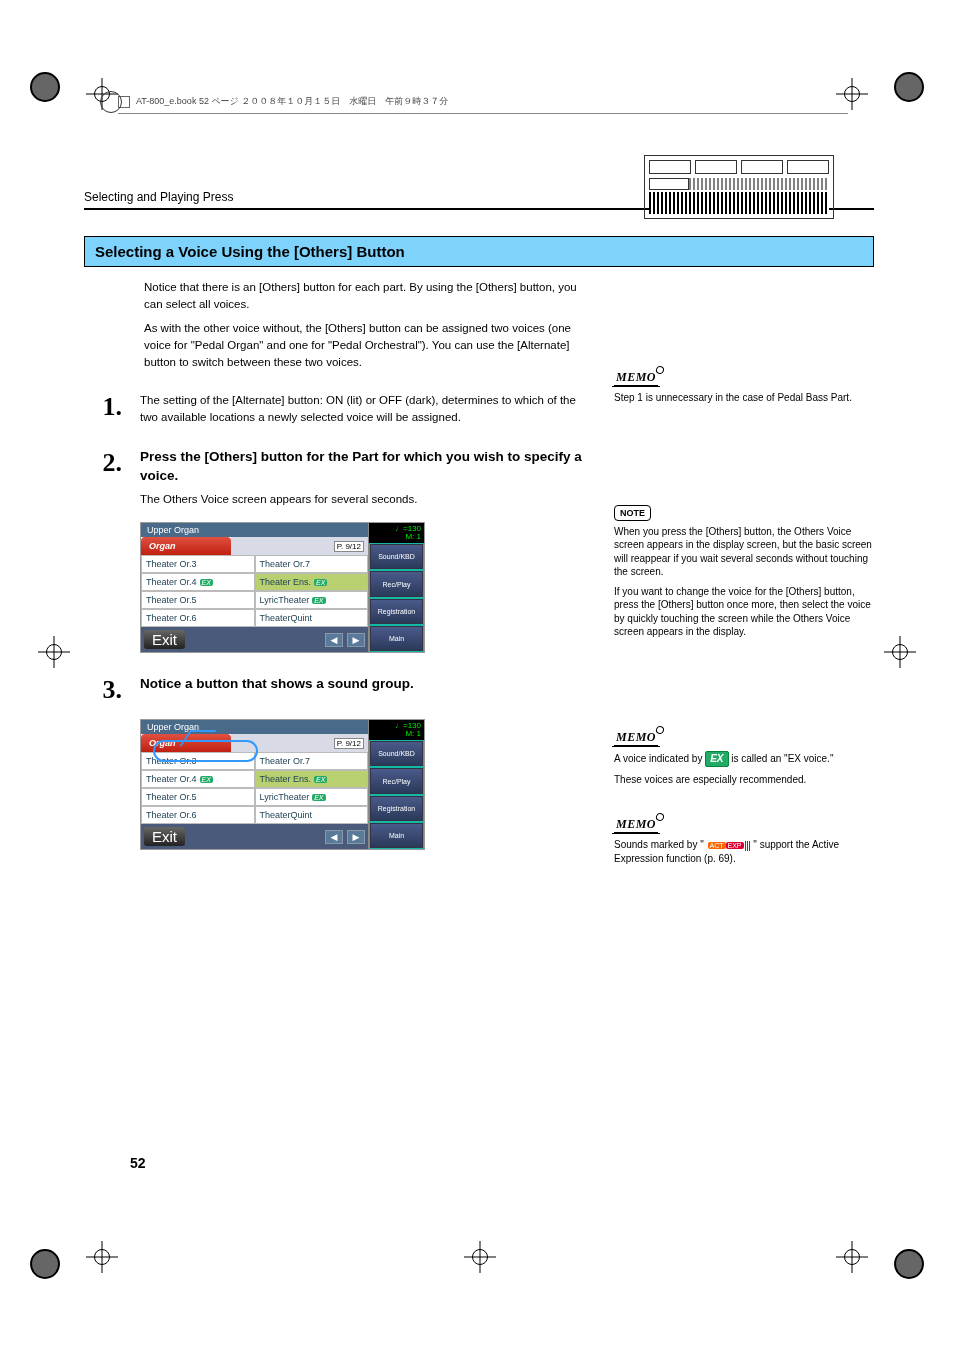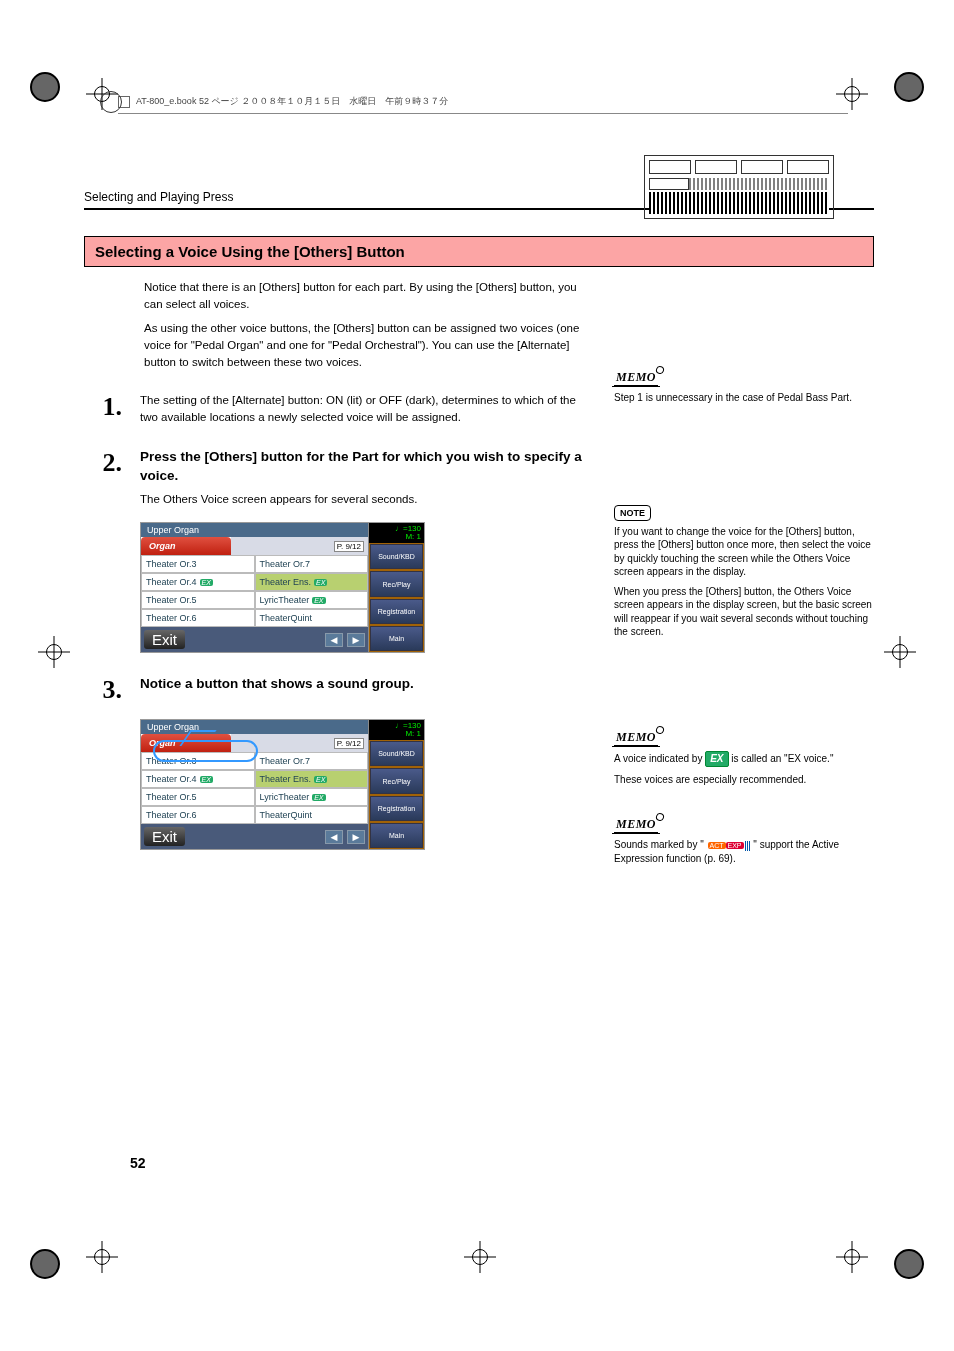--- a/index.html
+++ b/index.html
@@ -92,21 +92,21 @@
   .header-bar {
     display: flex; justify-content: flex-start;
     border-bottom: 2px solid #000;
     padding-bottom: 4px;
     margin-top: 110px;
     margin-bottom: 26px;
   }
   .header-bar .title { font-size: 12px; }
 
   .section-title {
-    background: #fca5a5;
+    background: #7dd3fc;
     border: 1px solid #000;
     padding: 6px 10px;
     font-weight: bold;
     font-size: 15px;
     margin-bottom: 12px;
   }
 
   .columns {
     display: flex;
     gap: 30px;
@@ -159,21 +159,21 @@
   .screenshot .cell.sel { background:#b8d070;align-items:center; }
   .screenshot .ex { background:#2a6; color:#fff; font-size:7px; padding:0 2px; border-radius:2px; font-style:italic; }
   .screenshot .footer { display:flex; background:#495a7a; padding:3px; gap:4px; align-items:center; }
   .screenshot .exit { background:linear-gradient(#666,#222); color:#fff; padding:1px 8px; border-radius:3px; font-size:15px; }
   .screenshot .arrow { background:#5a7a9a; color:#fff; width:18px; height:14px; display:flex; align-items:center; justify-content:center; border:1px solid #89a; }
 
   .screenshot .right {
     flex: 0 0 56px;
     display:flex; flex-direction:column;
     border-left:1px solid #8a8a8a;
-    background:#a16207;
+    background:#14b8a6;
   }
   .screenshot .tempo { background:#000; color:#0e0; font-size:8px; text-align:right; padding:2px 3px; line-height:1; }
   .screenshot .rbtn { flex:1; border:1px solid #334; margin:1px; background:linear-gradient(#4a5a8a,#2a3a5a); color:#fff; font-size:7px; display:flex; align-items:center; justify-content:center; text-align:center; padding:1px; }
 
   .screenshot.with-callout { position: relative; }
   .callout {
     position:absolute;
     left: 12px; top: 20px;
     width: 105px; height: 22px;
     border: 2px solid #39f;
@@ -295,21 +295,21 @@
   <div class="header-bar">
     <span class="title">Selecting and Playing Press</span>
   </div>
 
   <div class="section-title">Selecting a Voice Using the [Others] Button</div>
 
   <div class="columns">
     <div class="main-col">
 
       <p class="intro">Notice that there is an [Others] button for each part. By using the [Others] button, you can select all voices.</p>
-      <p class="intro">As using the other voice buttons, the [Others] button can be assigned two voices (one voice for "Pedal Organ" and one for "Pedal Orchestral"). You can use the [Alternate] button to switch between these two voices.</p>
+      <p class="intro">As with the other voice without, the [Others] button can be assigned two voices (one voice for "Pedal Organ" and one for "Pedal Orchestral"). You can use the [Alternate] button to switch between these two voices.</p>
 
       <div class="step">
         <div class="num">1.</div>
         <div class="body">
           <div class="desc">The setting of the [Alternate] button: ON (lit) or OFF (dark), determines to which of the two available locations a newly selected voice will be assigned.</div>
         </div>
       </div>
 
       <div class="step">
         <div class="num">2.</div>
@@ -448,22 +448,22 @@
     </div>
 
     <div class="side-col">
       <div class="side-block">
         <span class="memo-label">MEMO</span>
         <p>Step 1 is unnecessary in the case of Pedal Bass Part.</p>
       </div>
 
       <div class="side-block" style="margin-top:100px">
         <span class="note-label">NOTE</span>
+        <p>When you press the [Others] button, the Others Voice screen appears in the display screen, but the basic screen will reappear if you wait several seconds without touching the screen.</p>
         <p>If you want to change the voice for the [Others] button, press the [Others] button once more, then select the voice by quickly touching the screen while the Others Voice screen appears in the display.</p>
-        <p>When you press the [Others] button, the Others Voice screen appears in the display screen, but the basic screen will reappear if you wait several seconds without touching the screen.</p>
       </div>
 
       <div class="side-block" style="margin-top:90px">
         <span class="memo-label">MEMO</span>
         <p>
           <span>A voice indicated by </span>
           <span class="ex-inline">EX</span>
           <span> is called an "EX voice."</span>
         </p>
         <p>These voices are especially recommended.</p>

